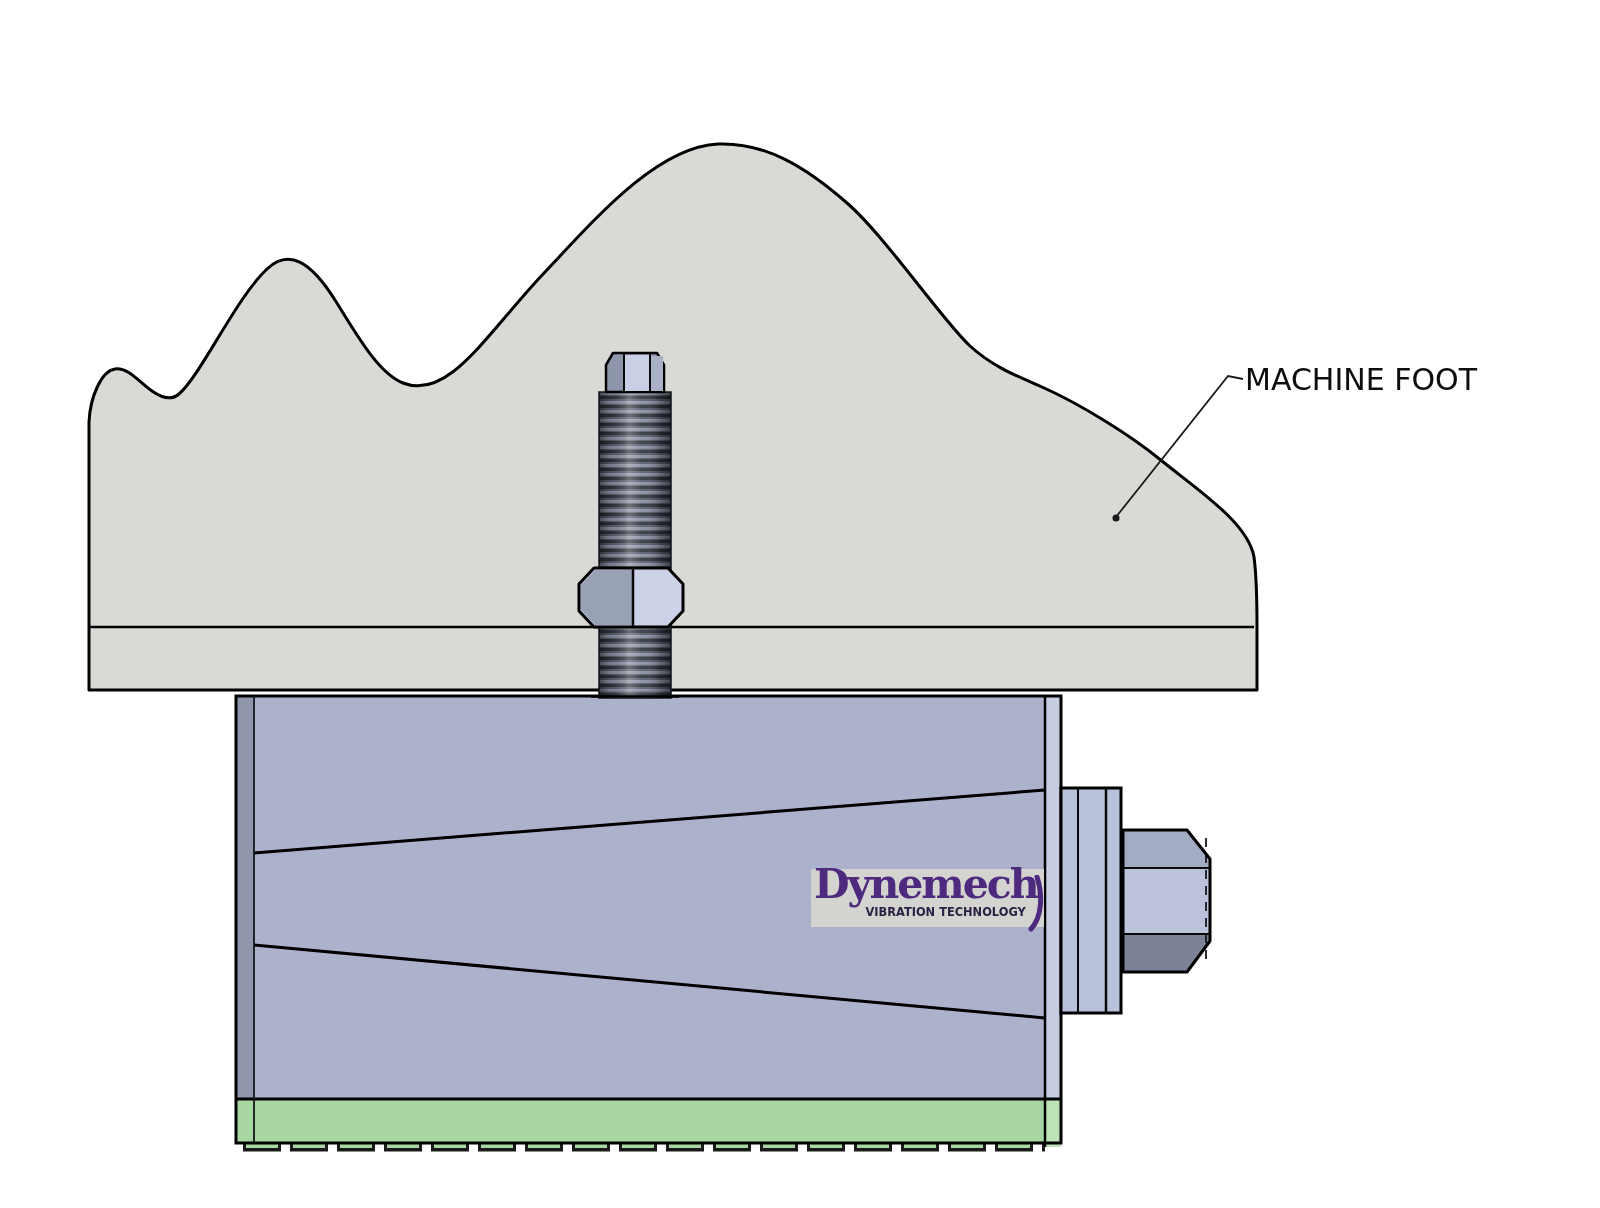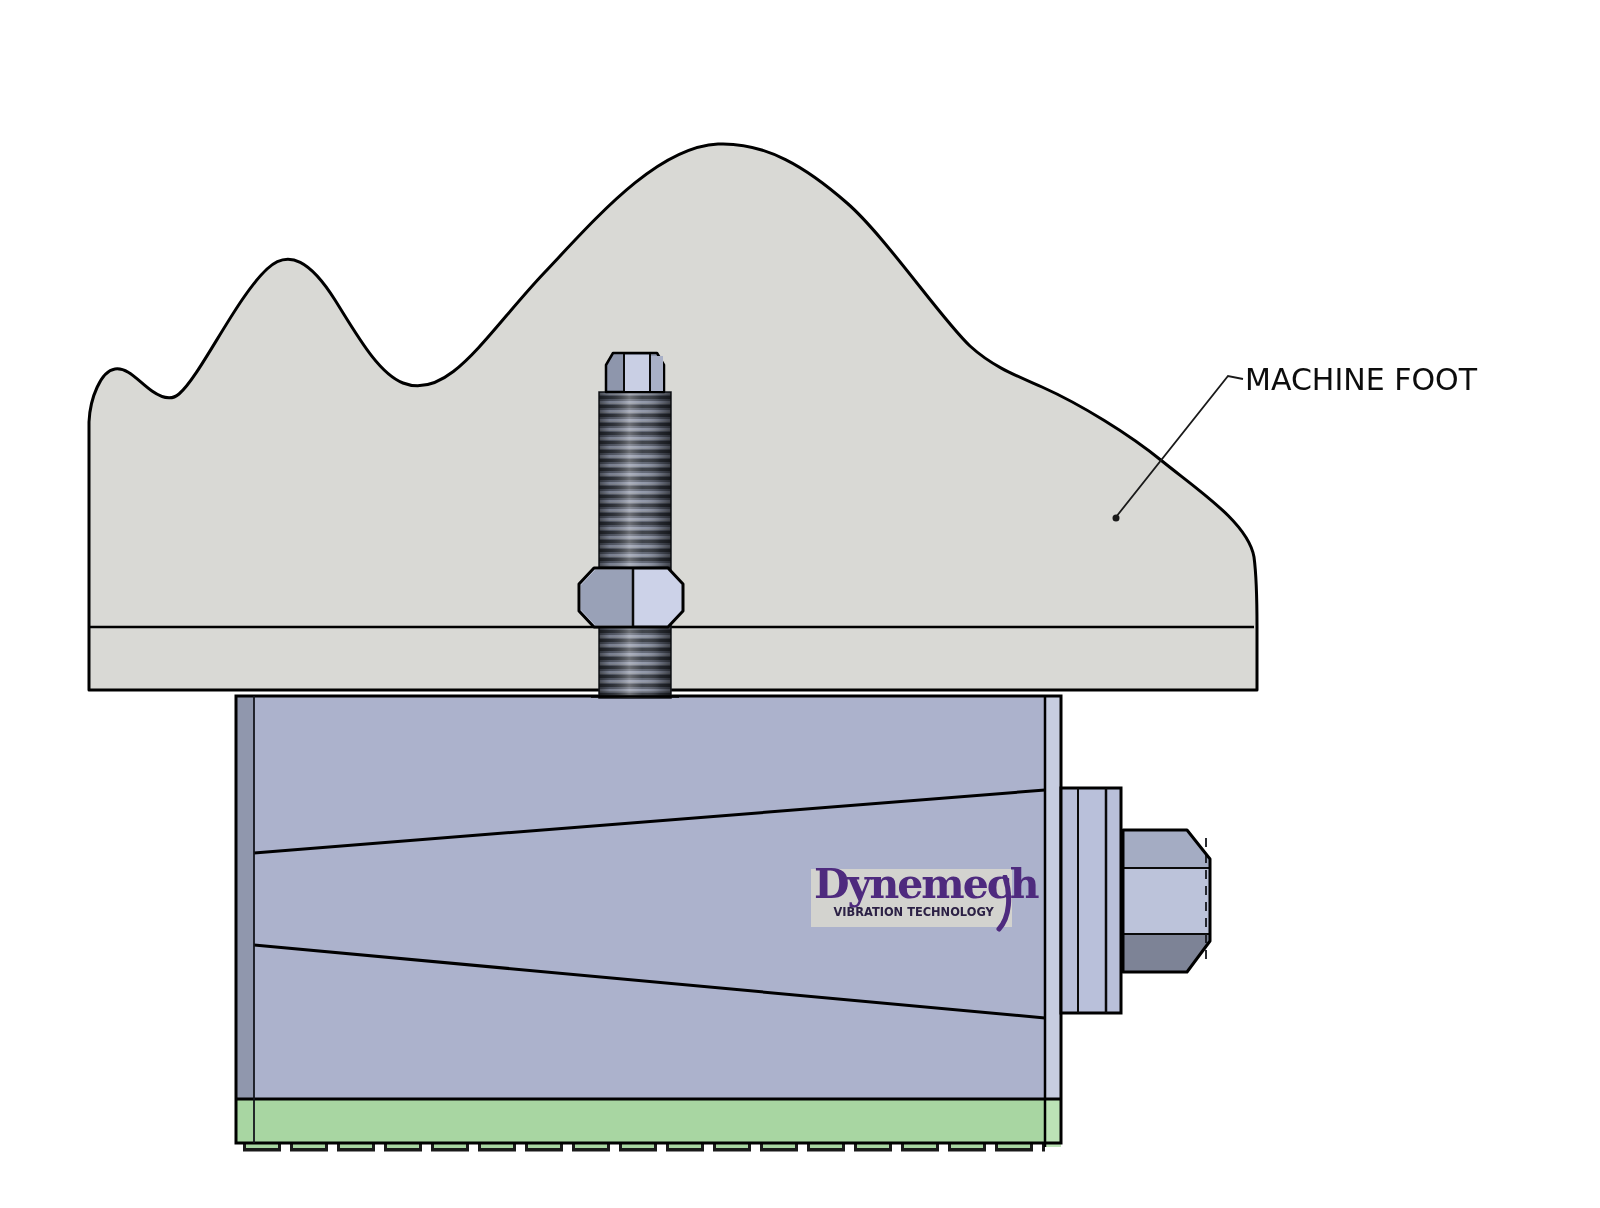--- a/index.html
+++ b/index.html
@@ -11,21 +11,21 @@
     overflow:hidden;
     margin-left:21px;
   }
   .drawing{position:absolute;left:0;top:0;z-index:1;}
   .callout-label{
     position:absolute;left:1224px;top:362px;z-index:3;
     font-family:"DejaVu Sans","Liberation Sans",sans-serif;
     font-size:30px;color:#0d0d0d;letter-spacing:0px;white-space:nowrap;
   }
   .logo-box{
-    position:absolute;left:790px;top:869px;width:201px;height:58px;z-index:2;
+    position:absolute;left:790px;top:869px;width:233px;height:58px;z-index:2;
     background:#d3d3cf;
   }
   .logo-brand{
     position:absolute;left:3px;top:-8px;
     font-family:"DejaVu Serif","Liberation Serif",serif;
     font-weight:bold;font-size:41px;line-height:46px;
     letter-spacing:-2px;color:#4e2a7e;white-space:nowrap;
   }
   .logo-tagline{
     position:absolute;right:18px;top:36px;

